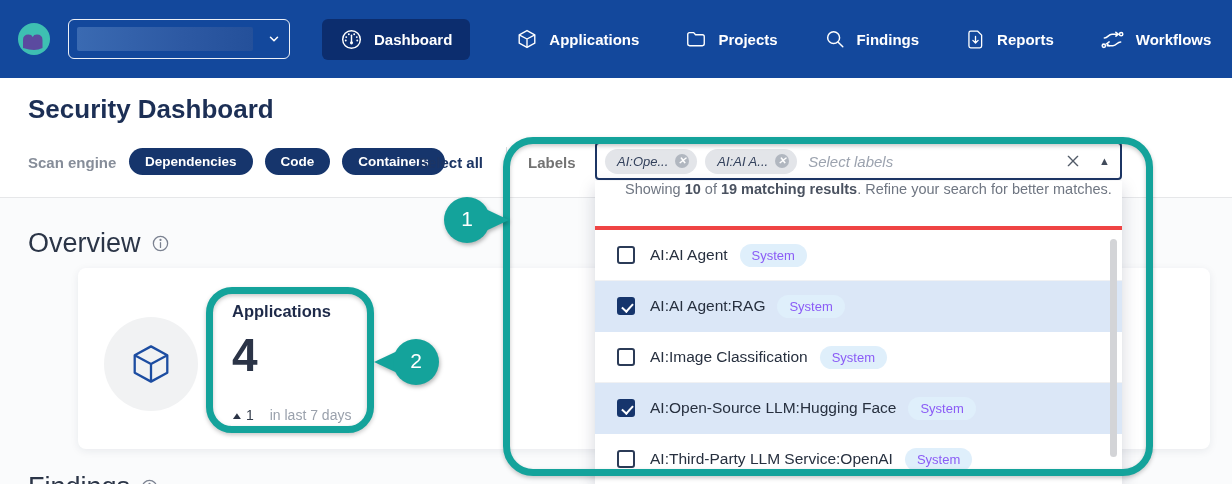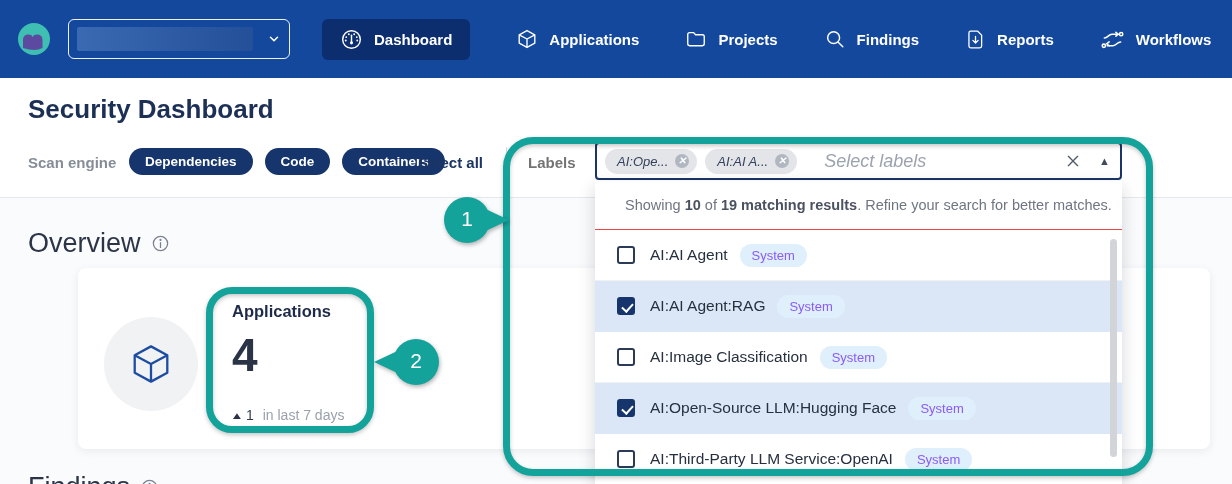--- a/index.html
+++ b/index.html
@@ -52,34 +52,34 @@
     display:flex; align-items:center; padding:0 10px 0 8px; cursor:text;font-style:italic;
   }
   .chip {
     display:flex; align-items:center; gap:7px; background:#e3e5e9; color:#33415c;
     font-size:13px; border-radius:13px; padding:5px 8px 5px 12px; margin-right:8px; white-space:nowrap;
   }
   .chip-x {
     width:14px; height:14px; border-radius:50%; background:#b1b7c0; color:#fff;
     font-size:10px; line-height:14px; text-align:center; cursor:pointer; font-weight:700;
   }
-  .labels-placeholder { color:#9ca3af; font-size:18px; margin-left:19px; flex:1; }
+  .labels-placeholder { color:#9ca3af; font-size:15px; margin-left:3px; flex:1; }
   .clear-x { color:#525b68; cursor:pointer; display:flex; margin-right:18px; }
   .caret-up { color:#414b5b; font-size:11px; cursor:pointer; }
 
   .page-hr { position:absolute; left:0; top:197px; width:1232px; height:1px; background:#e6e7e9; }
 
   
   .dropdown-panel {
     position:absolute; left:595px; top:181px; width:527px; height:303px;
     background:#fff; box-shadow:0 6px 16px rgba(20,30,60,.18); z-index:20; overflow:hidden;
   }
   .dd-header {
-    height:49px; display:flex; align-items:center; gap:10px;
-    padding:0 20px; border-bottom:1px solid #ef4444;
+    height:49px; display:flex; align-items:flex-start; gap:10px;
+    padding:0 20px; border-bottom:4px solid #ef4444;
     color:#6f7682; font-size:14.5px; white-space:nowrap;
   }
   .dd-header b { color:#4a5260; font-weight:700; }
   .dd-row {
     height:51px; display:flex; align-items:center; padding:0 22px;
     border-bottom:1px solid #f0f1f3; cursor:pointer; background:#fff;
   }
   .dd-row.highlighted { background:#dbe7f7; border-bottom:1px solid #dbe7f7; }
   .checkbox {
     width:18px; height:18px; border:2px solid #2b3b57; border-radius:3px;
@@ -114,21 +114,21 @@
   }
   .app-circle {
     position:absolute; left:104px; top:317px; width:94px; height:94px;
     border-radius:50%; background:#f1f2f3; display:flex; align-items:center; justify-content:center;
   }
   .kpi-title { position:absolute; left:232px; top:302px; font-size:16.5px; font-weight:700; color:#1e2a49; }
   .kpi-value { position:absolute; left:232px; top:328px; font-size:46px; font-weight:700; color:#2b3447; }
   .kpi-delta { position:absolute; left:232px; top:407px; display:flex; align-items:center; gap:4px; font-size:14px; }
   .delta-tri { color:#2b3447; font-size:10px; transform:scaleX(1.35); }
   .delta-n { color:#333c4b; }
-  .delta-suffix { color:#9aa1ac; margin-left:5px; }
+  .delta-suffix { color:#9aa1ac; margin-left:12px; }
 
   
   .ann-rect {
     position:absolute; border:7px solid #14a39b; background:transparent; z-index:40;
     pointer-events:none; filter:drop-shadow(0 2px 2px rgba(0,0,0,.22));
   }
   .ann-rect-1 { left:503px; top:137px; width:650px; height:339px; border-radius:30px; }
   .ann-rect-2 { left:206px; top:287px; width:168px; height:146px; border-radius:26px; }
   .callout { position:absolute; z-index:41; pointer-events:none; }
   .callout svg { filter:drop-shadow(1px 2px 2px rgba(0,0,0,.3)); display:block; }

